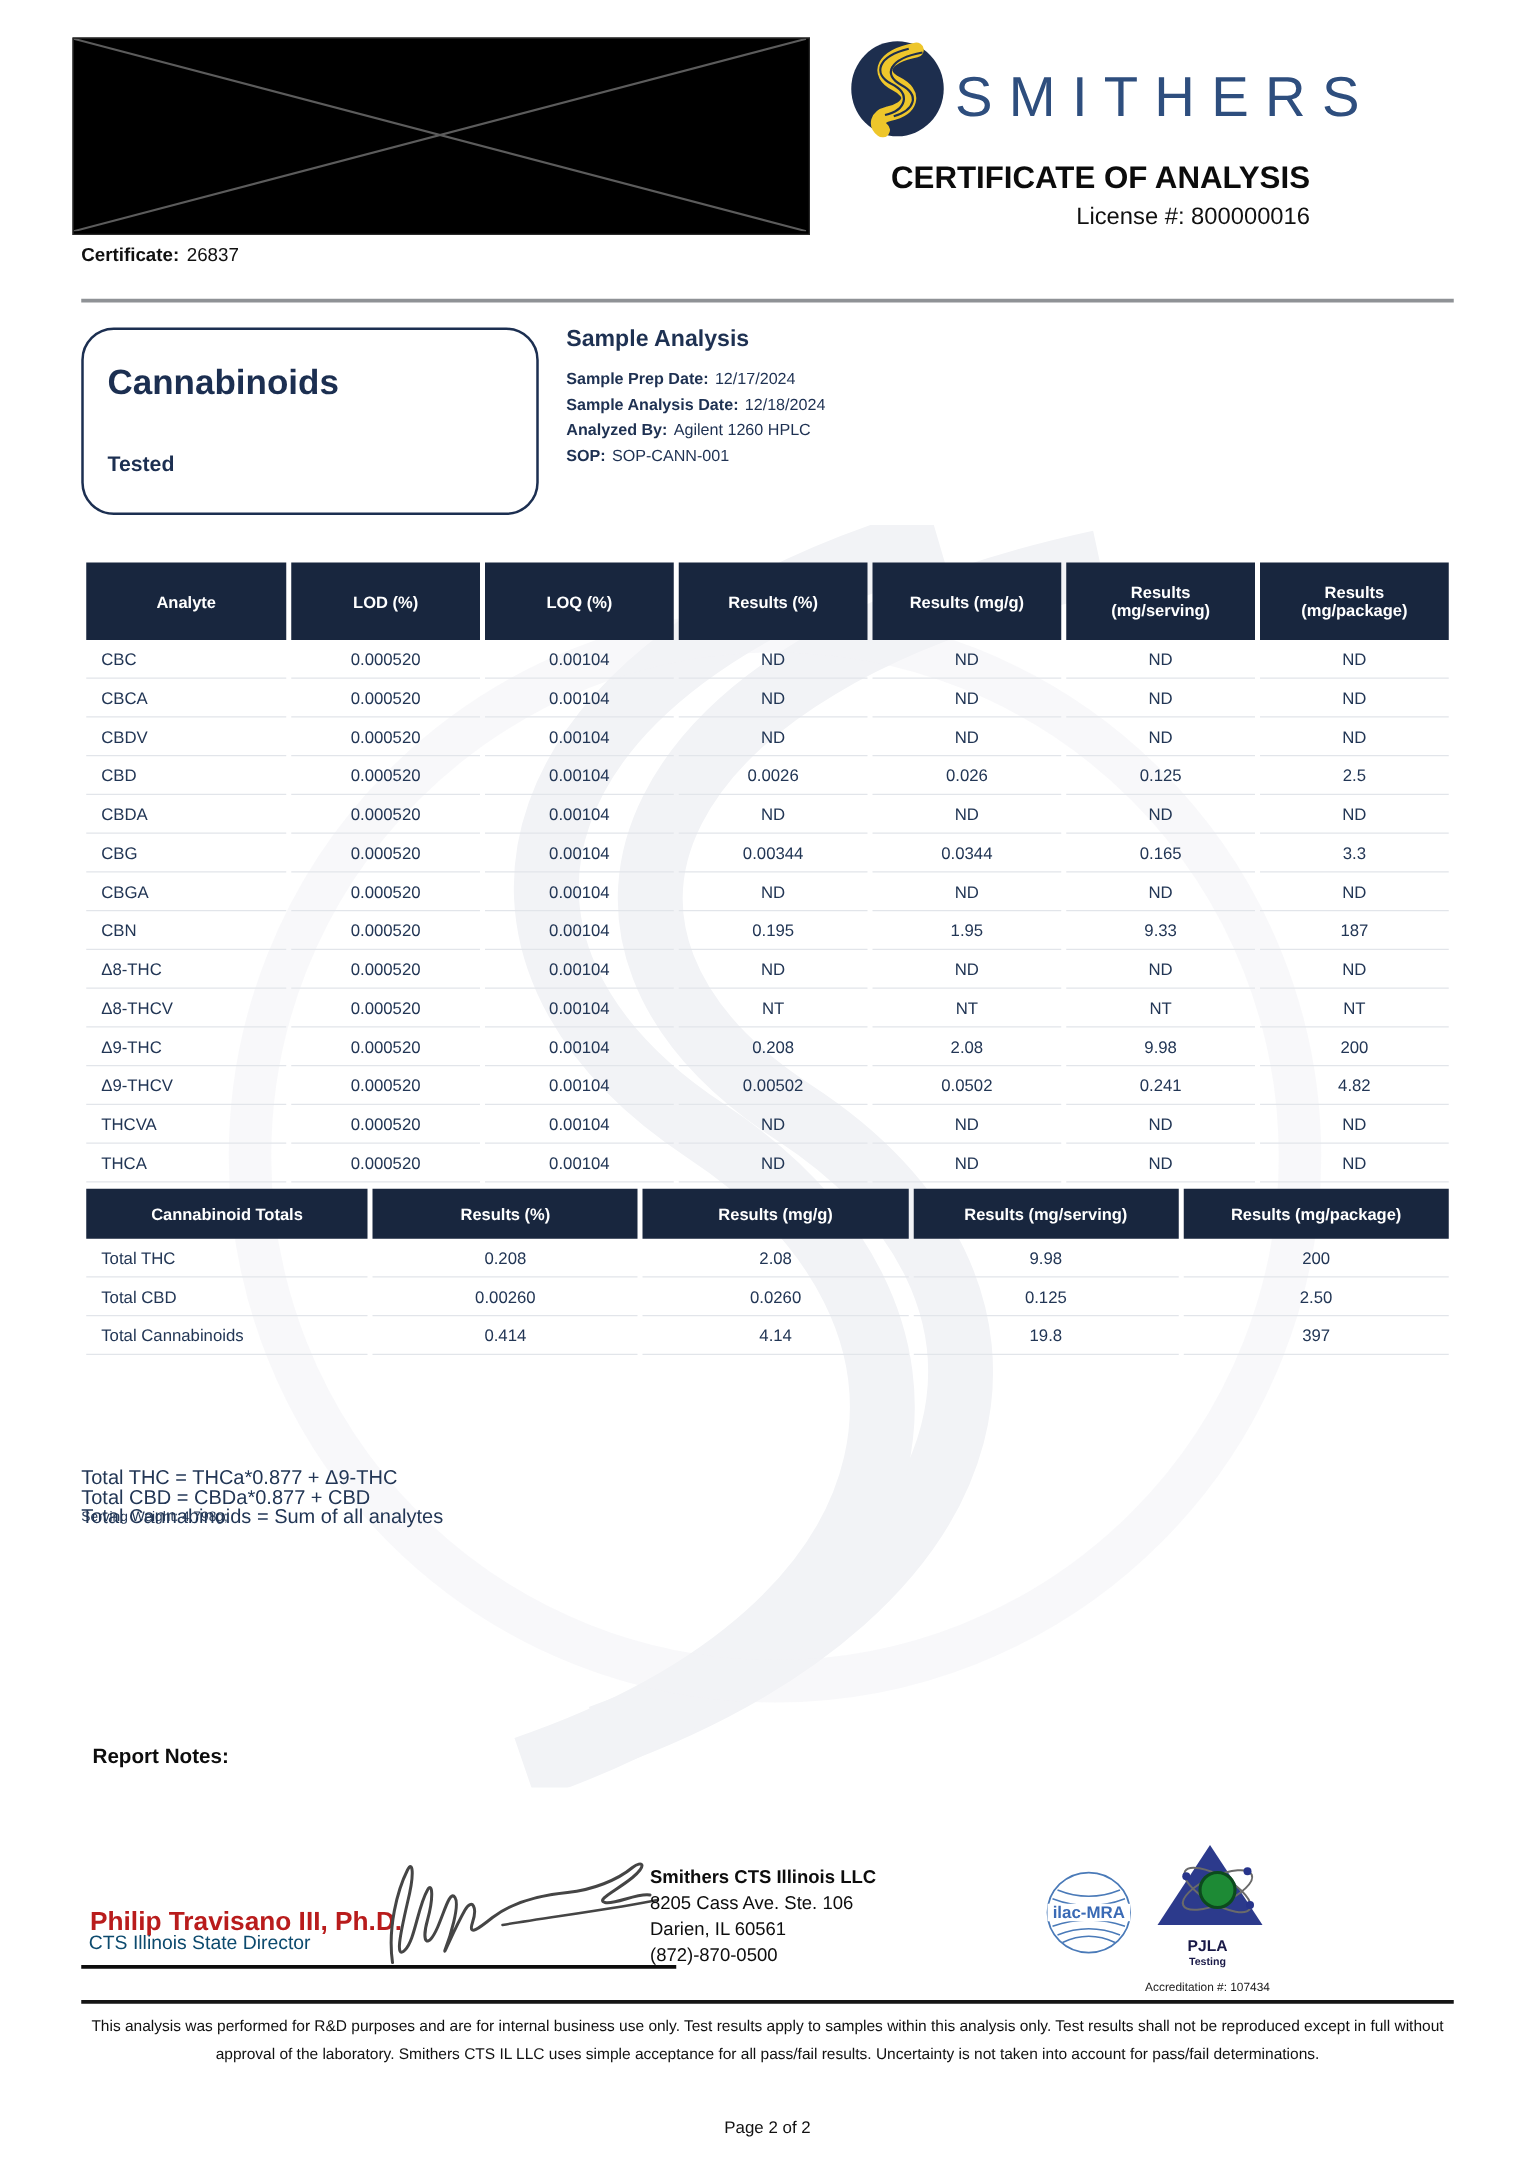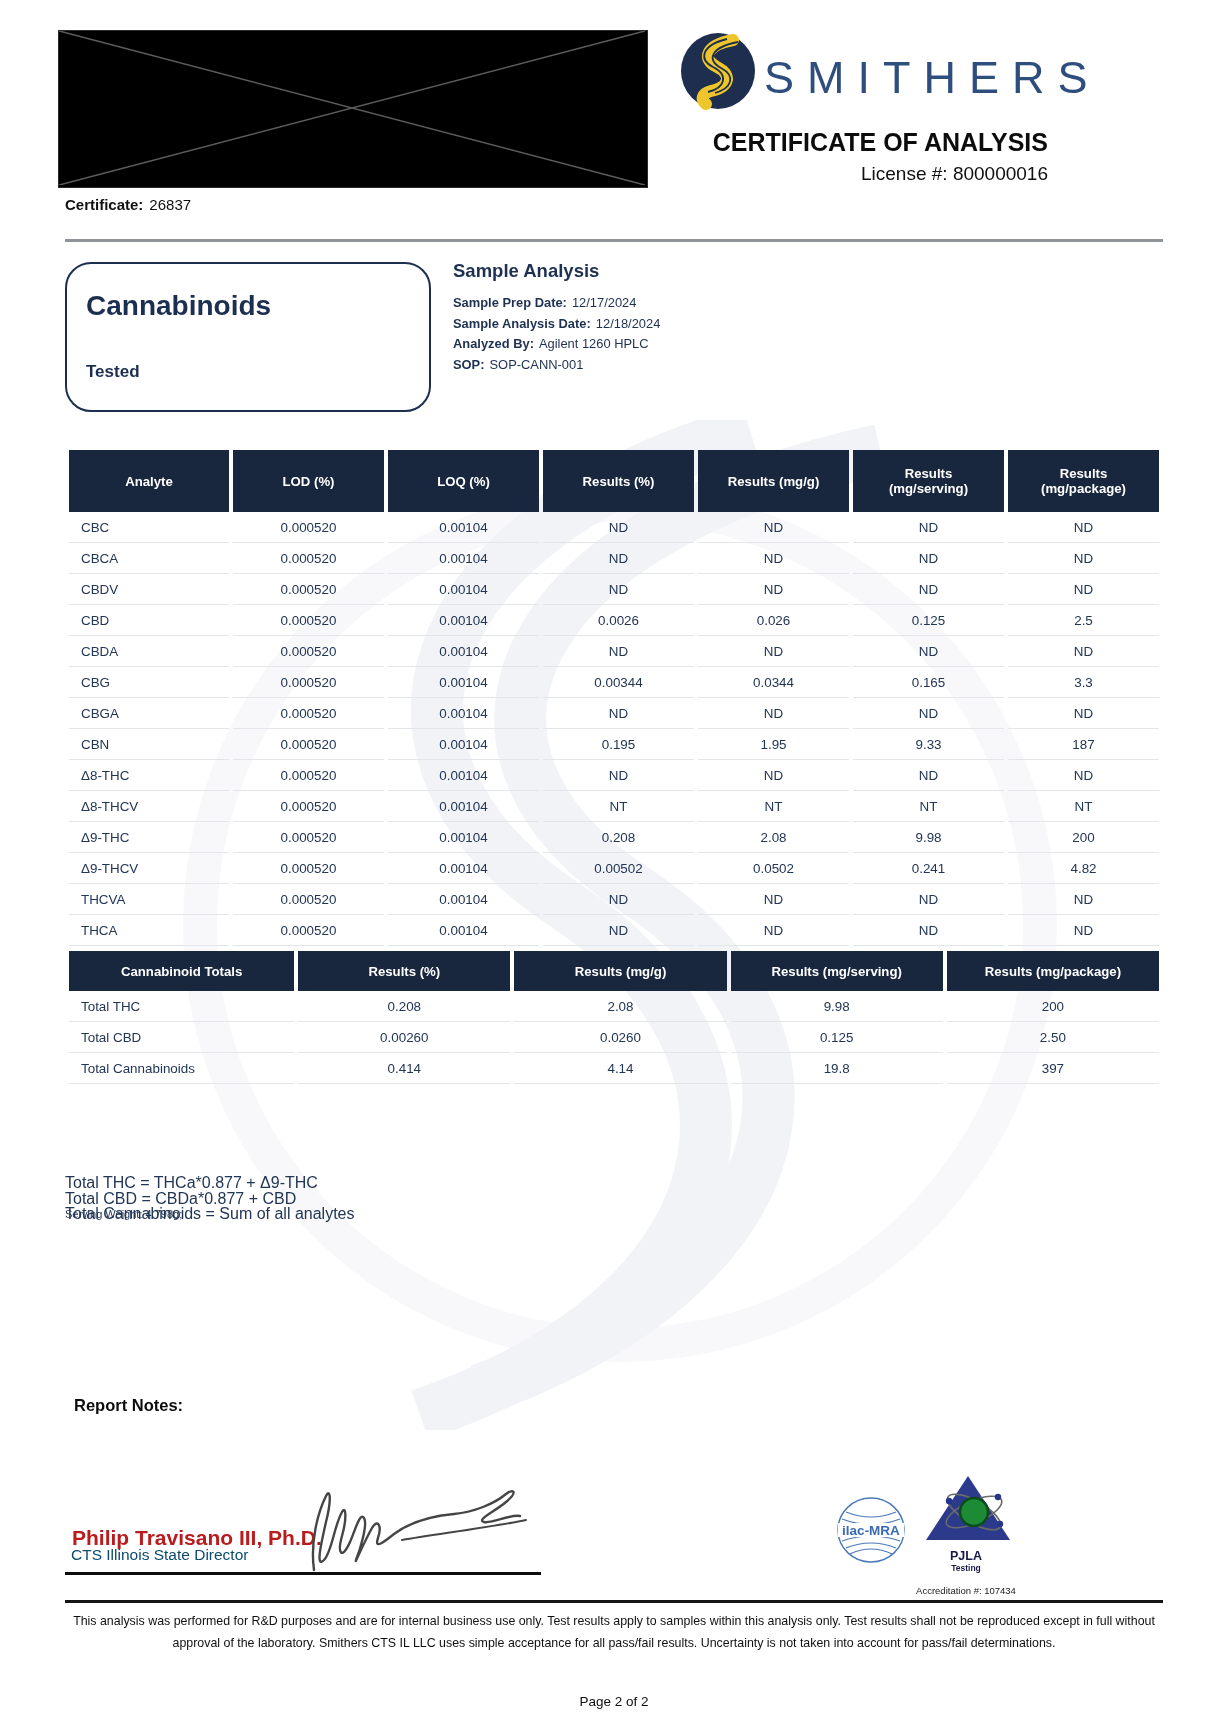--- a/index.html
+++ b/index.html
@@ -334,20 +334,26 @@
   <div class="abs sig-name">Philip Travisano III, Ph.D.</div>
   <div class="abs sig-title">CTS Illinois State Director</div>
   <div class="abs sig-image">
     <svg width="240" height="100" viewBox="0 0 240 100">
       <path d="M16 92 C12 64 20 34 28 18 C32 10 34 20 28 44 C22 70 18 90 26 82 C34 74 36 48 44 34 C48 27 49 40 44 58 C39 76 44 82 52 64 C58 50 62 34 66 40 C70 46 62 72 58 82 C56 88 66 64 74 50 C80 40 84 48 80 60 C76 72 86 64 96 56 C112 44 134 38 156 36 C176 34 196 26 208 16 C216 10 220 14 208 24 C196 34 178 42 186 44 C194 46 212 36 222 38" stroke="#454545" stroke-width="2.4" fill="none" stroke-linecap="round"></path>
       <path d="M104 62 C140 56 200 48 228 42" stroke="#454545" stroke-width="2" fill="none" stroke-linecap="round"></path>
     </svg>
   </div>
   <div class="abs sig-rule"></div>
 
+  <div class="abs lab">
+    <div class="lab-name">Smithers CTS Illinois LLC</div>
+    <div>8205 Cass Ave. Ste. 106</div>
+    <div>Darien, IL 60561</div>
+    <div>(872)-870-0500</div>
+  </div>
 
   <div class="abs ilac-logo">
     <svg width="70" height="68" viewBox="0 0 70 68">
       <ellipse cx="35" cy="34" rx="33" ry="32" fill="none" stroke="#4a7ab8" stroke-width="1.4"></ellipse>
       <path d="M10 16 Q35 26 60 16" fill="none" stroke="#4a7ab8" stroke-width="1.2"></path>
       <path d="M6 23 Q35 34 64 23" fill="none" stroke="#4a7ab8" stroke-width="1.2"></path>
       <path d="M10 52 Q35 42 60 52" fill="none" stroke="#4a7ab8" stroke-width="1.2"></path>
       <path d="M6 45 Q35 35 64 45" fill="none" stroke="#4a7ab8" stroke-width="1.2"></path>
       <path d="M14 58 Q35 48 56 58" fill="none" stroke="#4a7ab8" stroke-width="1.2"></path>
       <rect x="2" y="27" width="66" height="14" fill="#ffffff"></rect>

